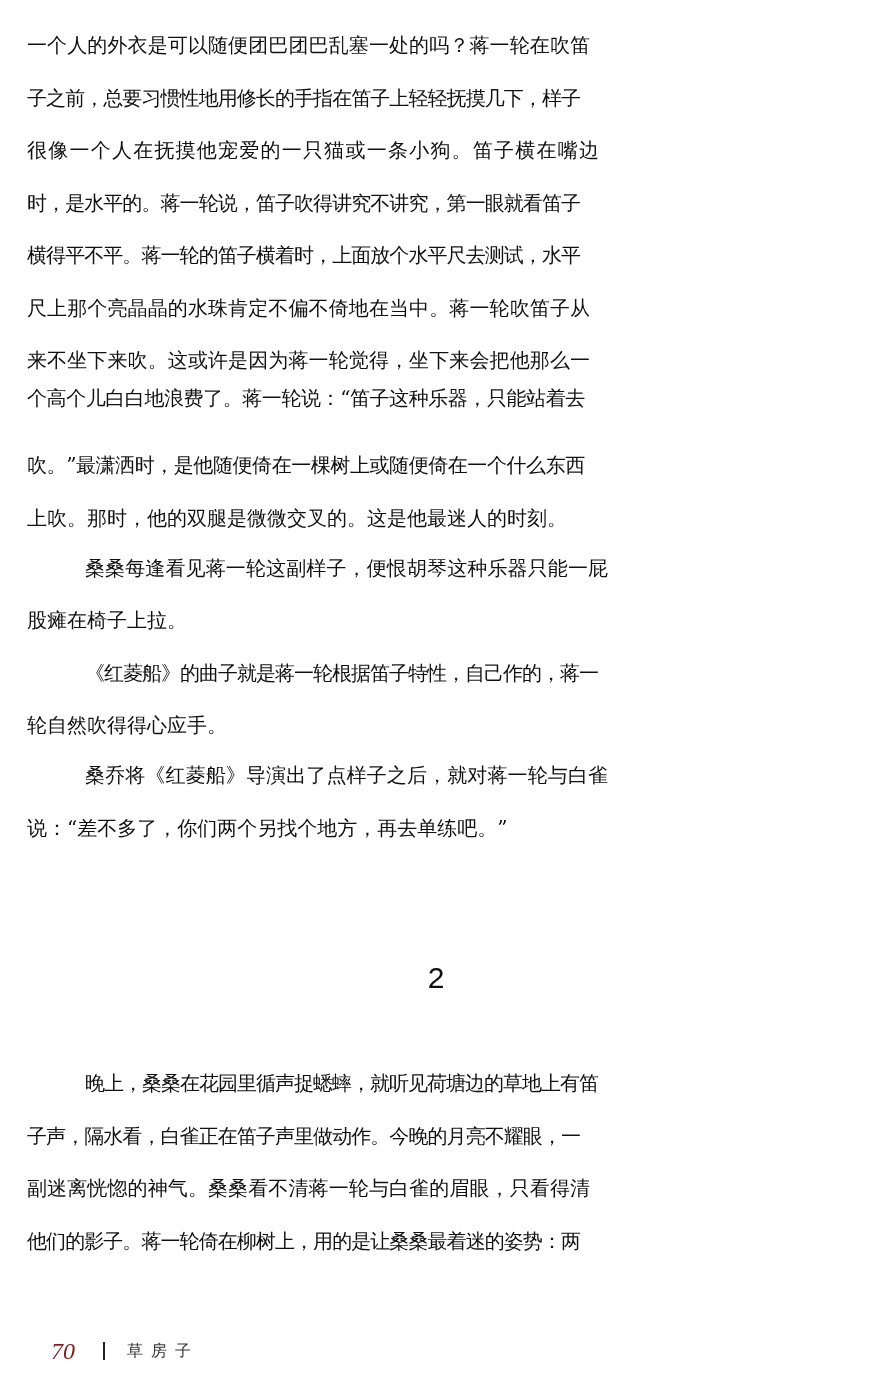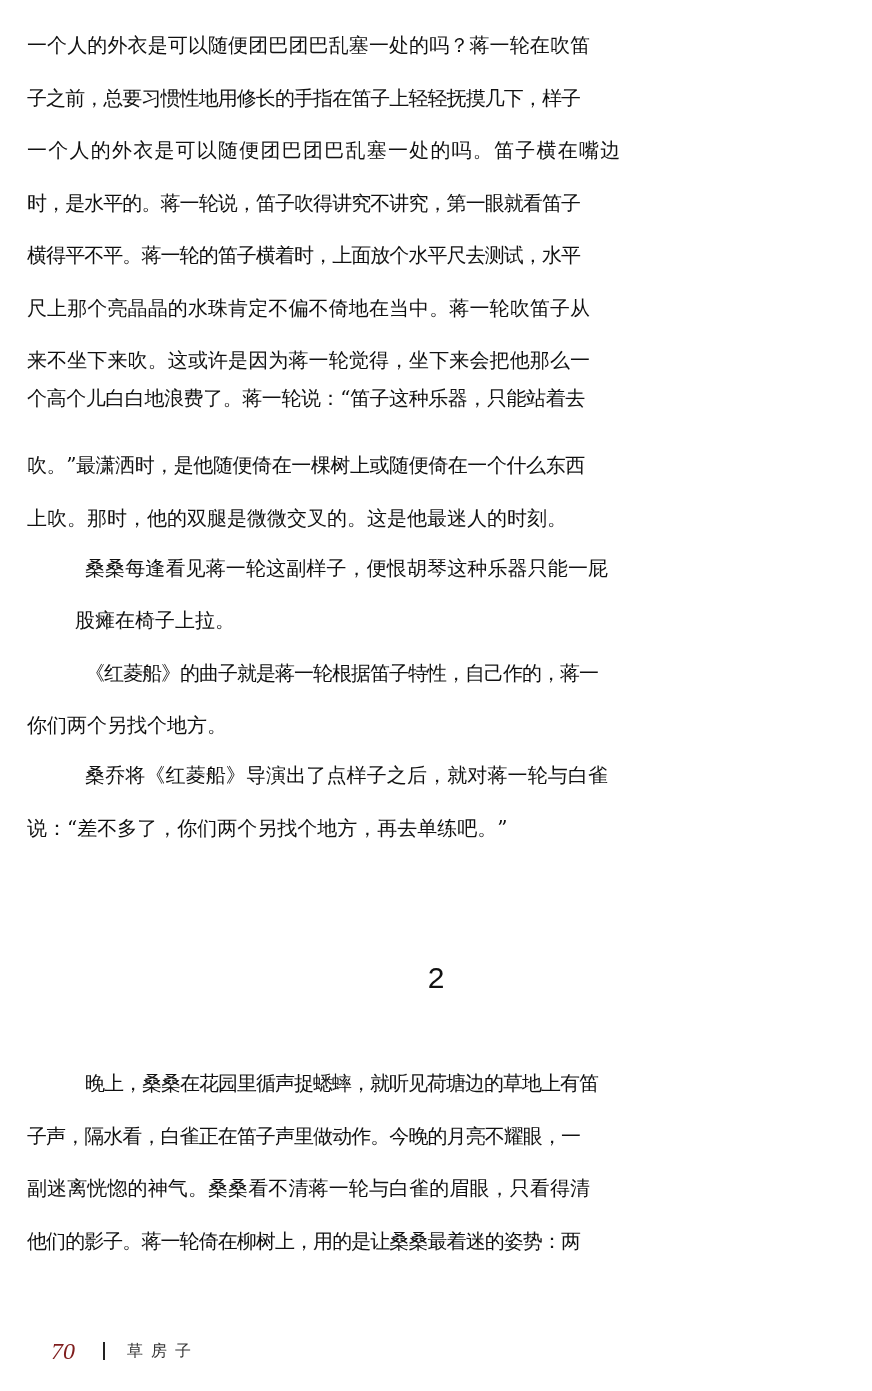--- a/index.html
+++ b/index.html
@@ -83,34 +83,34 @@
       color: #333333;
     }
   </style>
 </head>
 <body>
 
 <div class="page">
 
   <div class="line" style="top: 25px; text-align: left; text-align-last: left; width: auto; letter-spacing: 0.111111px;">一个人的外衣是可以随便团巴团巴乱塞一处的吗？蒋一轮在吹笛</div>
   <div class="line" style="top: 78px; text-align: left; text-align-last: left; width: auto; letter-spacing: -0.928571px;">子之前，总要习惯性地用修长的手指在笛子上轻轻抚摸几下，样子</div>
-  <div class="line" style="top: 130px; text-align: left; text-align-last: left; width: auto; letter-spacing: 1.23077px;">一个人的外衣是可以随便团巴团巴乱塞一处的吗。笛子横在嘴边</div>
+  <div class="line" style="top: 130px; text-align: left; text-align-last: left; width: auto; letter-spacing: 1.23077px;">很像一个人在抚摸他宠爱的一只猫或一条小狗。笛子横在嘴边</div>
   <div class="line" style="top: 183px; text-align: left; text-align-last: left; width: auto; letter-spacing: -0.928571px;">时，是水平的。蒋一轮说，笛子吹得讲究不讲究，第一眼就看笛子</div>
   <div class="line" style="top: 235px; text-align: left; text-align-last: left; width: auto; letter-spacing: -0.928571px;">横得平不平。蒋一轮的笛子横着时，上面放个水平尺去测试，水平</div>
   <div class="line" style="top: 288px; text-align: left; text-align-last: left; width: auto; letter-spacing: 0.111111px;">尺上那个亮晶晶的水珠肯定不偏不倚地在当中。蒋一轮吹笛子从</div>
   <div class="line" style="top: 340px; text-align: left; text-align-last: left; width: auto; letter-spacing: 0.111111px;">来不坐下来吹。这或许是因为蒋一轮觉得，坐下来会把他那么一</div>
   <div class="line" style="top: 378px; text-align: left; text-align-last: left; width: auto; letter-spacing: -0.428571px;">个高个儿白白地浪费了。蒋一轮说：“笛子这种乐器，只能站着去</div>
   <div class="line" style="top: 445px; text-align: left; text-align-last: left; width: auto; letter-spacing: -0.428571px;">吹。”最潇洒时，是他随便倚在一棵树上或随便倚在一个什么东西</div>
   <div class="line short" style="top:498px;">上吹。那时，他的双腿是微微交叉的。这是他最迷人的时刻。</div>
 
   <div class="line indent" style="top: 548px; text-align: left; text-align-last: left; width: auto; letter-spacing: 0.12px;">桑桑每逢看见蒋一轮这副样子，便恨胡琴这种乐器只能一屁</div>
-  <div class="line short" style="top:600px;margin-left:48px;">股瘫在椅子上拉。</div>
+  <div class="line short" style="top:600px;">股瘫在椅子上拉。</div>
 
   <div class="line indent" style="top: 653px; text-align: left; text-align-last: left; width: auto; letter-spacing: -1px;">《红菱船》的曲子就是蒋一轮根据笛子特性，自己作的，蒋一</div>
-  <div class="line short" style="top:705px;">你们两个另找个地方。</div>
+  <div class="line short" style="top:705px;">轮自然吹得得心应手。</div>
 
   <div class="line indent" style="top: 755px; text-align: left; text-align-last: left; width: auto; letter-spacing: 0.12px;">桑乔将《红菱船》导演出了点样子之后，就对蒋一轮与白雀</div>
   <div class="line short" style="top:808px;">说：“差不多了，你们两个另找个地方，再去单练吧。”</div>
 
   <div class="section-number">2</div>
 
   <div class="line indent" style="top: 1063px; text-align: left; text-align-last: left; width: auto; letter-spacing: -1px;">晚上，桑桑在花园里循声捉蟋蟀，就听见荷塘边的草地上有笛</div>
   <div class="line" style="top: 1116px; text-align: left; text-align-last: left; width: auto; letter-spacing: -0.928571px;">子声，隔水看，白雀正在笛子声里做动作。今晚的月亮不耀眼，一</div>
   <div class="line" style="top: 1168px; text-align: left; text-align-last: left; width: auto; letter-spacing: 0.111111px;">副迷离恍惚的神气。桑桑看不清蒋一轮与白雀的眉眼，只看得清</div>
   <div class="line" style="top: 1221px; text-align: left; text-align-last: left; width: auto; letter-spacing: -0.928571px;">他们的影子。蒋一轮倚在柳树上，用的是让桑桑最着迷的姿势：两</div>

